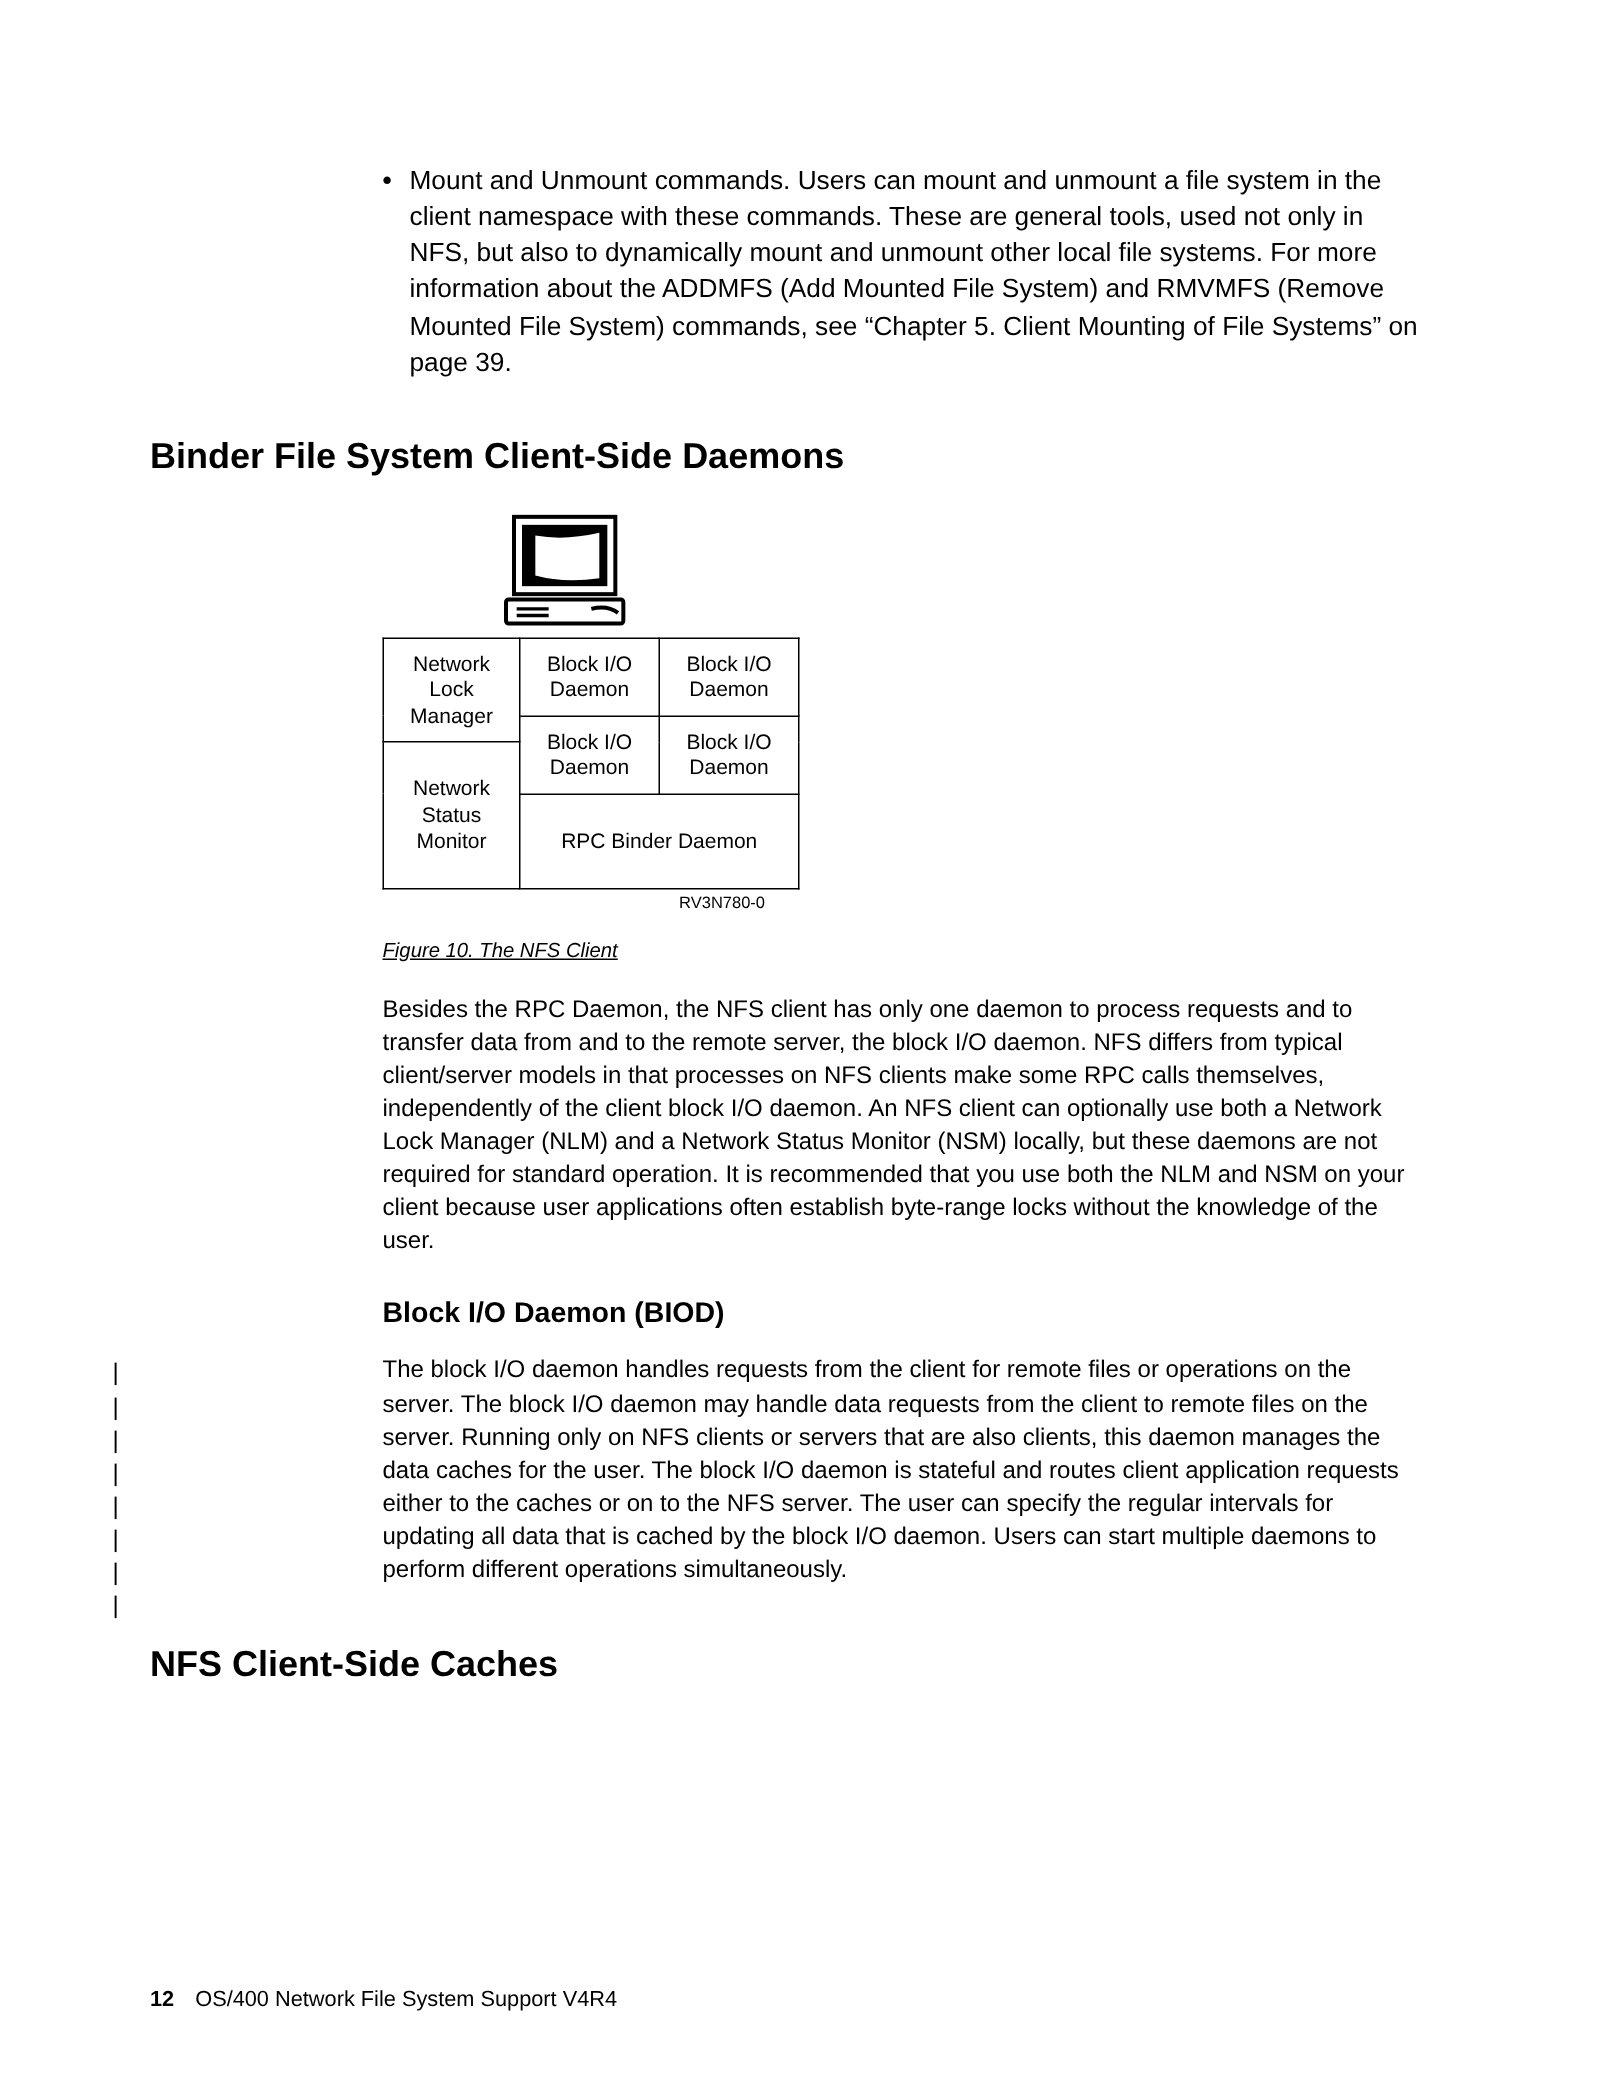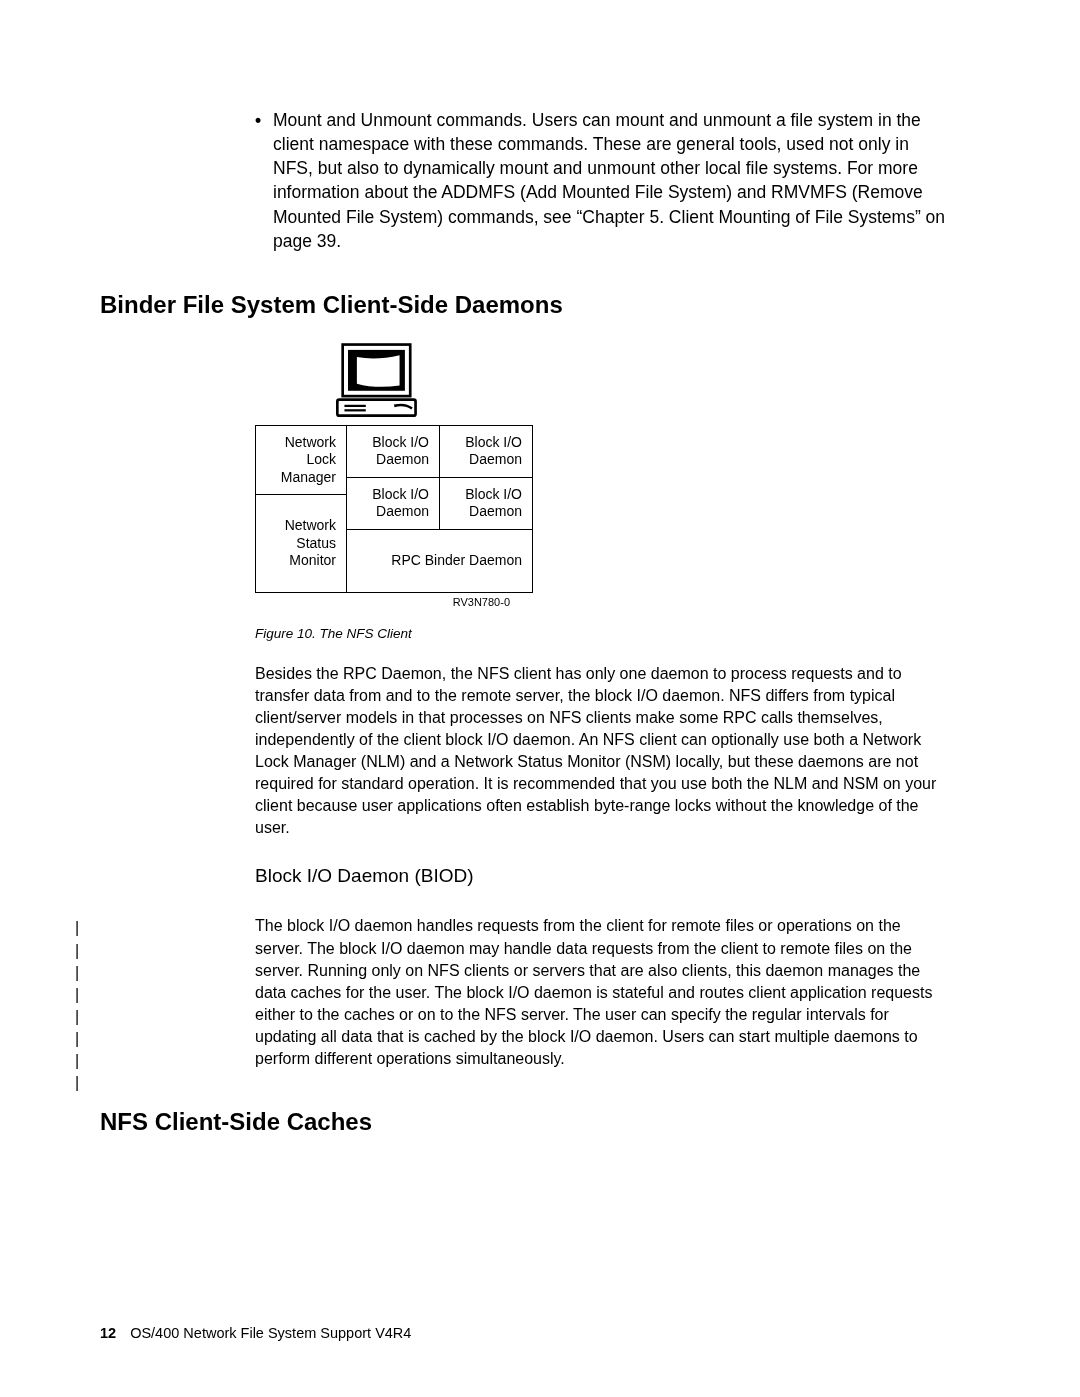--- a/index.html
+++ b/index.html
@@ -55,46 +55,47 @@
   }
   .daemon-table {
     border-collapse: collapse;
     font-size: 14px;
     line-height: 1.25;
   }
   .daemon-table td {
     border: 1px solid #000;
     padding: 8px 10px;
     vertical-align: middle;
-    text-align: right;
+    text-align: center;
   }
   .daemon-table .center {
   }
   .figure-ref {
     font-size: 11px;
     text-align: right;
     width: 255px;
     margin-top: 3px;
     margin-left: 0;
   }
   .figure-caption {
     font-size: 13.5px;
     font-style: italic;
     margin-top: 18px;
     margin-bottom: 22px;
+    text-decoration: underline;
   }
   .body-para {
     font-size: 16px;
     line-height: 1.38;
     margin: 0 0 18px 0;
   }
   h2.sub-heading {
     font-size: 19px;
-    font-weight: normal;
-    margin: 26px 0 28px 0;
+    font-weight: bold;
+    margin: 26px 0 16px 0;
   }
   .changebar-wrap {
     position: relative;
   }
   .changebar {
     position: absolute;
     left: -180px;
     top: 2px;
     bottom: 2px;
     width: 2px;

